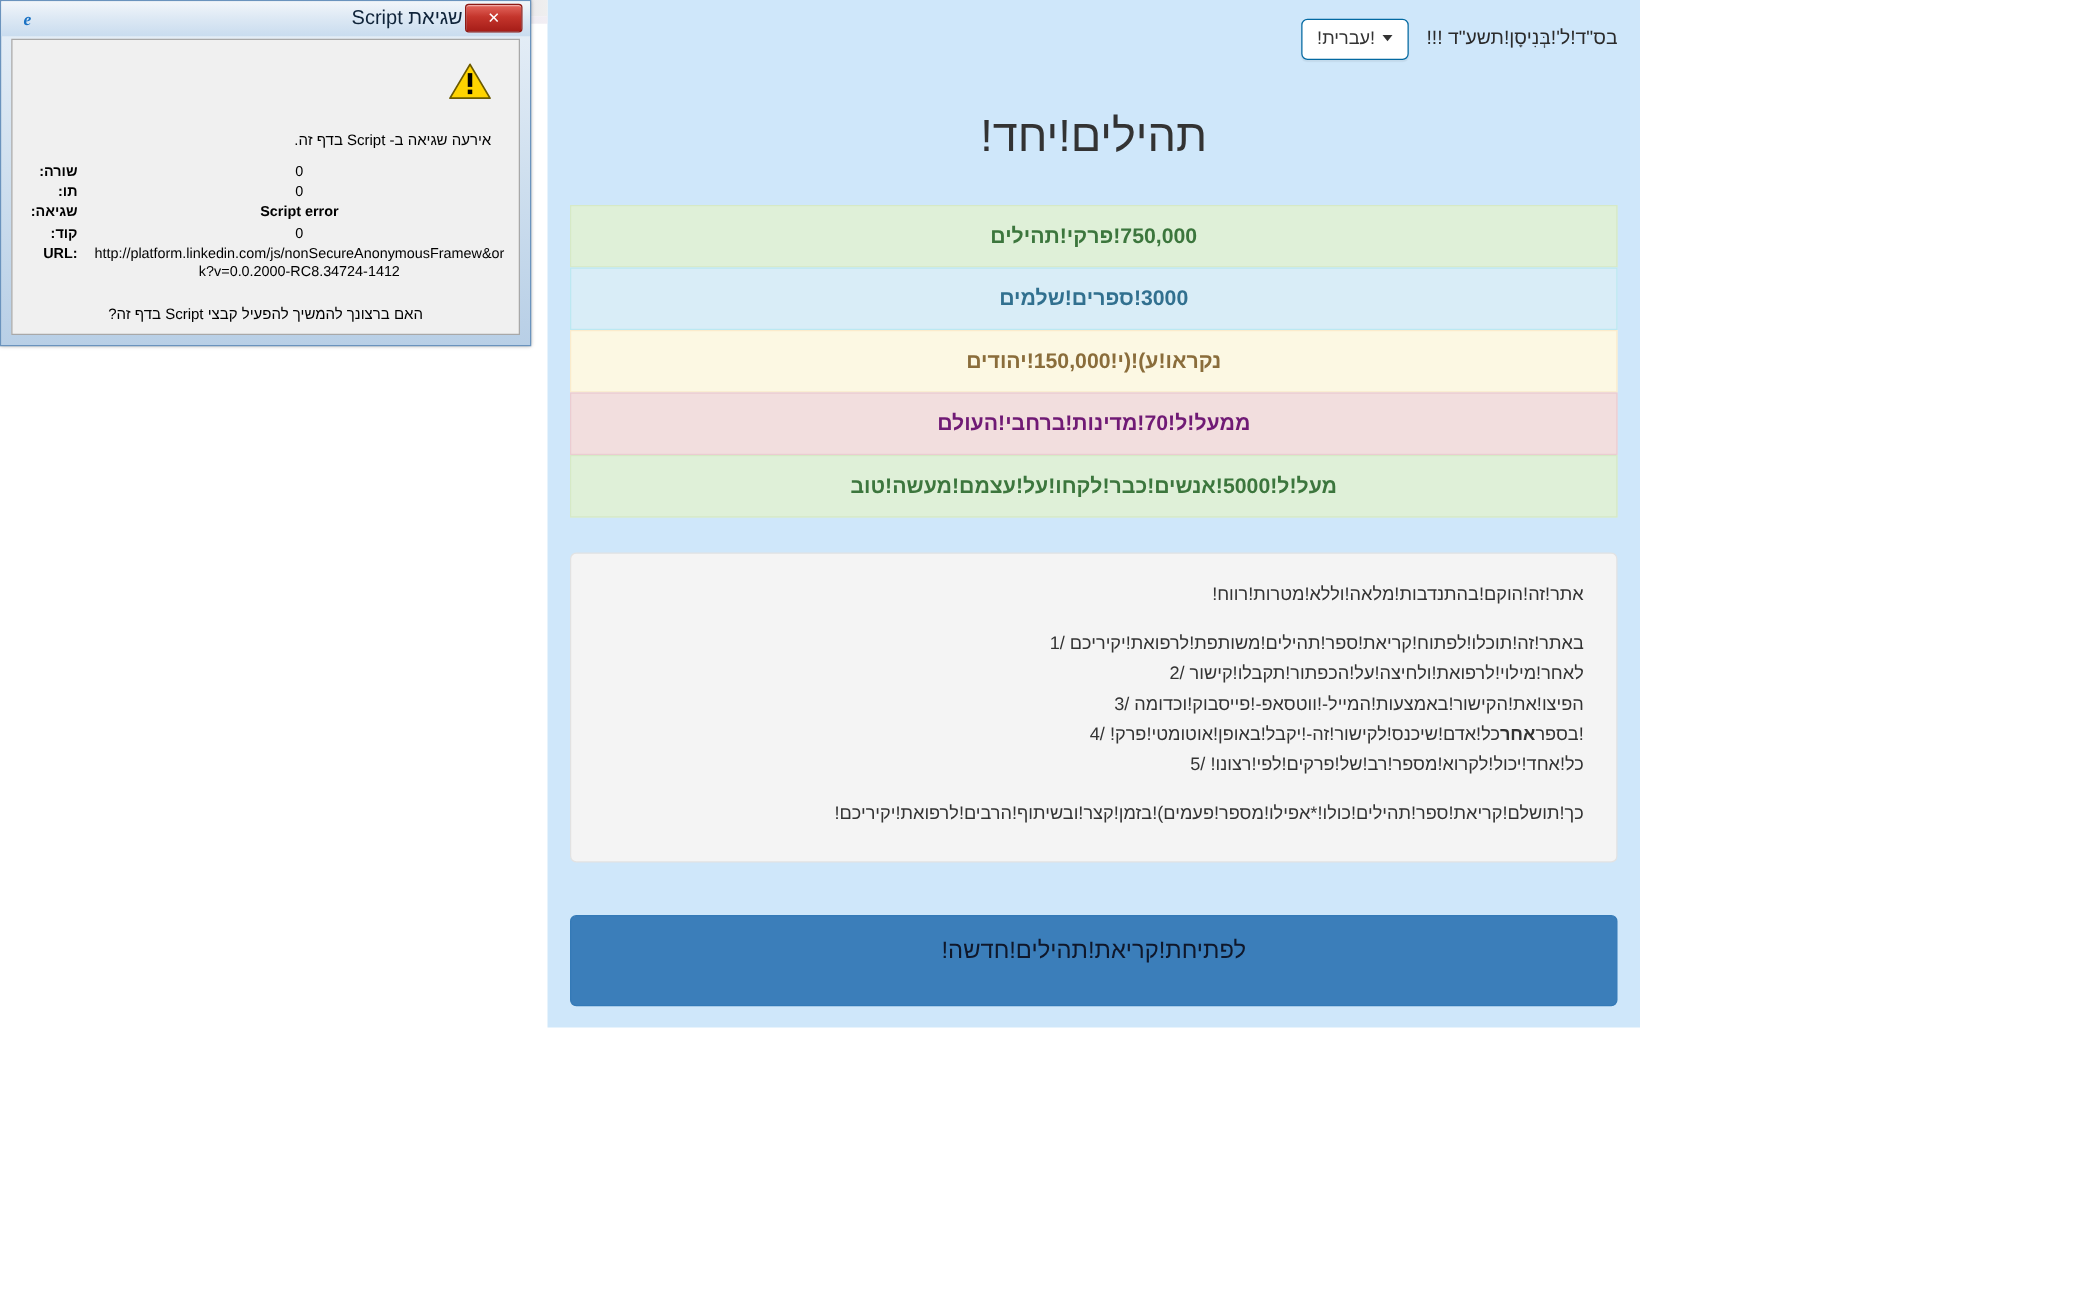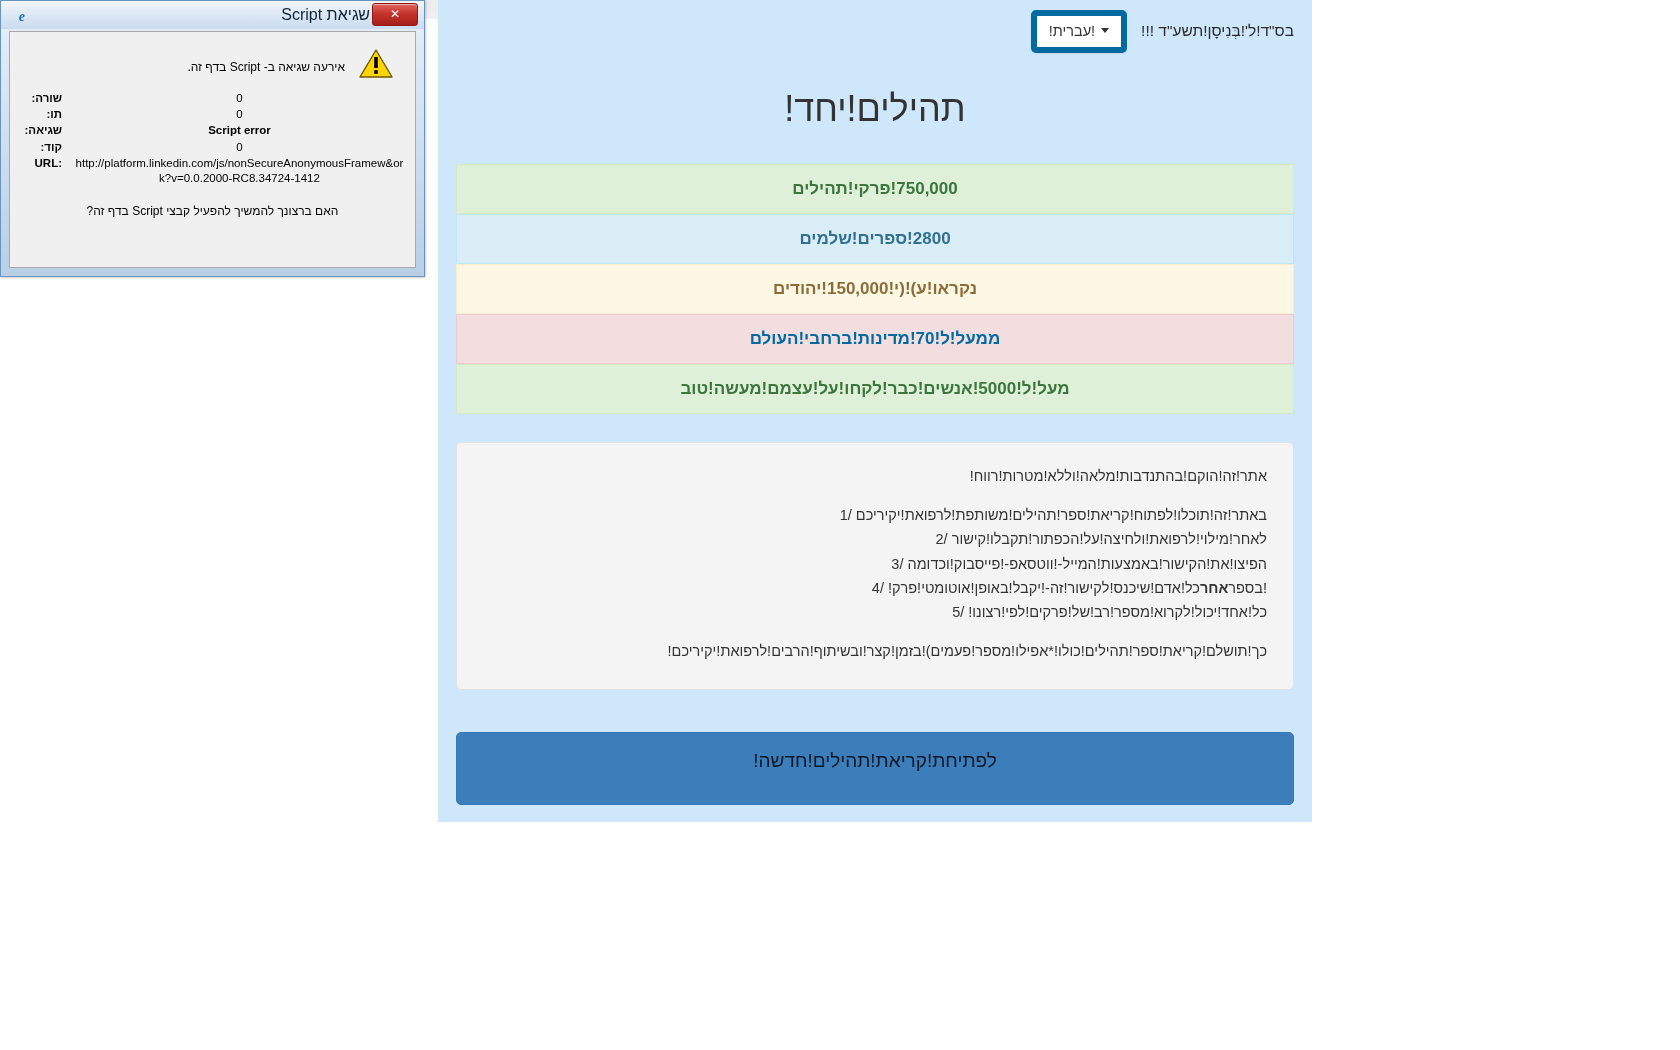--- a/index.html
+++ b/index.html
@@ -37,21 +37,21 @@
     font-size: 15.5px;
     color: #2b2b2b;
     white-space: nowrap;
     direction: rtl;
     unicode-bidi: plaintext;
     line-height: 1;
   }
   .lang-select {
     margin: 0 14px;
     background: #ffffff;
-    border: 6px solid #0369a1;
+    border: 1px solid #0369a1;
     border-radius: 5px;
     padding: 7px 12px 8px 12px;
     font-size: 14.5px;
     color: #333;
     box-shadow: 0 1px 1px rgba(0,0,0,.06);
     display: inline-flex;
     align-items: center;
     gap: 6px;
     cursor: pointer;
     white-space: nowrap;
@@ -84,21 +84,21 @@
     text-align: center;
     font-size: 17px;
     font-weight: 700;
     border: 1px solid transparent;
     margin-bottom: 0;
   }
   .stat-row + .stat-row { margin-top: 0px; }
   .stat-green  { background: #dff0d8; color: #3c763d; border-color:#d6e9c6; }
   .stat-blue   { background: #d9edf7; color: #31708f; border-color:#bce8f1; }
   .stat-yellow { background: #fcf8e3; color: #8a6d3b; border-color:#faebcc; }
-  .stat-red    { background: #f2dede; color: #0369a1; border-color:#ebccd1; }
+  .stat-red    { background: #f2dede; color: #701a75; border-color:#ebccd1; }
 
   
   .info-panel {
     margin: 28px 18px 0 18px;
     background: #f4f4f4;
     border: 1px solid #e2e2e2;
     border-radius: 5px;
     padding: 22px 26px 26px 26px;
     color: #333;
     font-size: 14.5px;
@@ -214,22 +214,22 @@
   .win-body {
     position: absolute;
     left: 8px; right: 8px; top: 30px; bottom: 8px;
     background: #f0f0f0;
     border: 1px solid #a8a8a8;
     box-sizing: border-box;
     overflow: hidden;
   }
   .err-top {
     display: flex;
-    flex-direction: row;
-    align-items: center;
+    flex-direction: column;
+    align-items: flex-start;
     padding: 14px 22px 0 22px;
     gap: 14px;
   }
   .warn-icon { width: 34px; height: 31px; flex: 0 0 34px; margin-top: 2px;}
   .err-msg {
     flex: 1;
     font-size: 12px;
     color: #000;
     padding-top: 9px;
     text-align: right;
@@ -318,21 +318,21 @@
     <div class="lang-select">
       <span class="caret-down"></span>
       <span>!עברית!</span>
     </div>
   </div>
 
   <h1 class="page-title">תהילים!יחד!</h1>
 
   <div class="stats">
     <div class="stat-row stat-green">750,000!פרקי!תהילים</div>
-    <div class="stat-row stat-blue">2800!ספרים!שלמים</div>
+    <div class="stat-row stat-blue">3000!ספרים!שלמים</div>
     <div class="stat-row stat-yellow">נקראו!ע)!(י!150,000!יהודים</div>
     <div class="stat-row stat-red">ממעל!ל!70!מדינות!ברחבי!העולם</div>
     <div class="stat-row stat-green">מעל!ל!5000!אנשים!כבר!לקחו!על!עצמם!מעשה!טוב</div>
   </div>
 
   <div class="info-panel">
     <p class="info-lead">אתר!זה!הוקם!בהתנדבות!מלאה!וללא!מטרות!רווח!</p>
     <ol class="info-list">
       <li>
         <span>באתר!זה!תוכלו!לפתוח!קריאת!ספר!תהילים!משותפת!לרפואת!יקיריכם</span>

